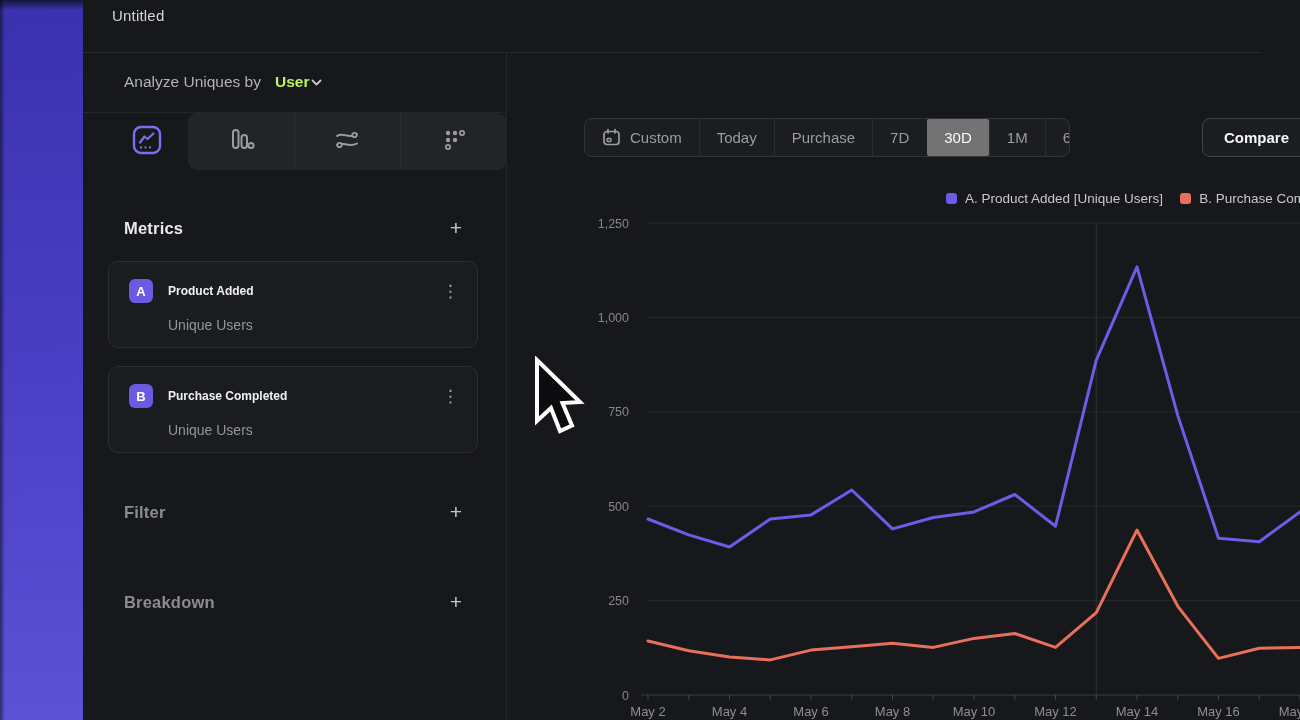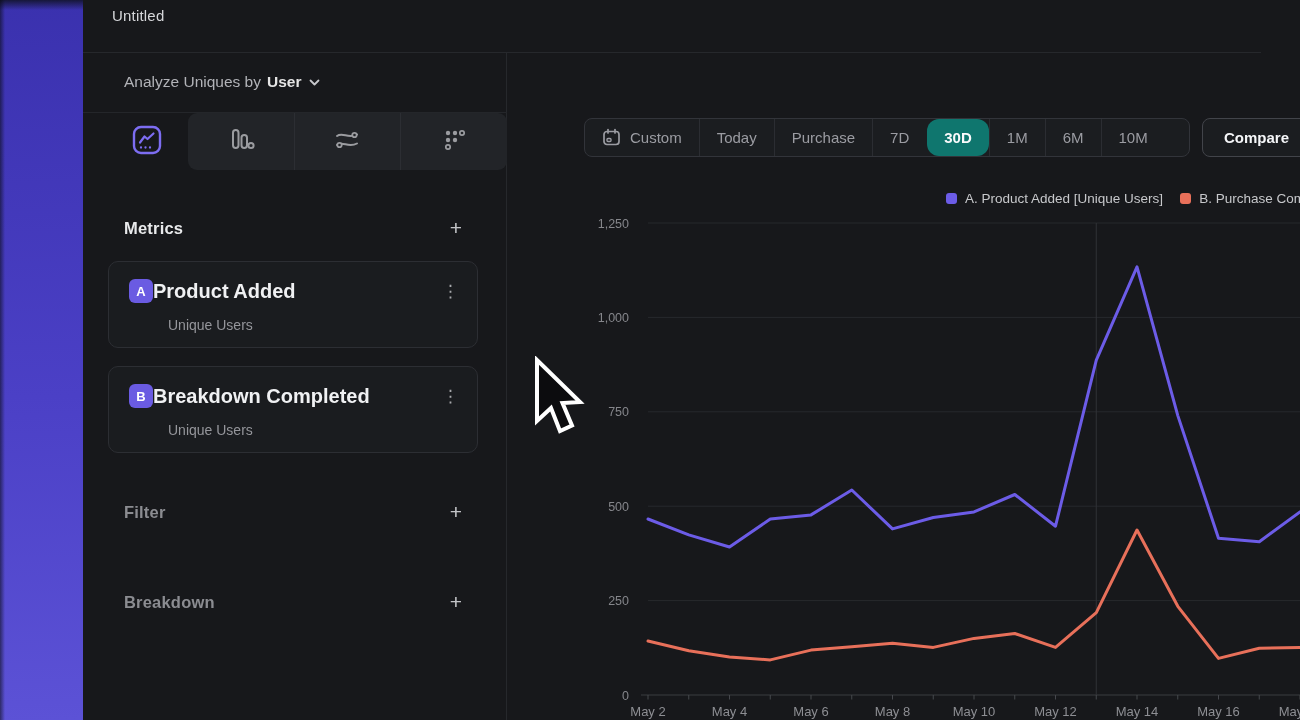--- a/index.html
+++ b/index.html
@@ -33,25 +33,25 @@
     position:absolute; left:29px; top:7px;
     font-size:15px; color:#d6d7da; letter-spacing:.2px;
   }
   
   .sidebar {
     position:absolute; left:83px; top:53px; width:424px; height:667px;
     border-right:1px solid #26282c;
   }
   .analyze-row {
     position:absolute; left:41px; top:17px; height:24px;
-    display:flex; align-items:center; gap:6px;
+    display:flex; align-items:center; gap:0;
     font-size:15.5px;
   }
   .analyze-row .lbl { color:#b2b3b8; }
-  .analyze-row .val { color:#e5e5e5; font-weight:700; margin-left:0; }
+  .analyze-row .val { color:#bef264; font-weight:700; margin-left:14px; }
   .analyze-row .chev { display:flex; align-items:center; margin-left:2px; }
   .sidebar .tabbar-divider {
     position:absolute; left:0; top:59px; width:424px; height:1px; background:#24262a;
   }
   .tabstrip-bg {
     position:absolute; left:105px; top:60px; width:319px; height:57px;
     background:#222428; border-radius:9px;
   }
   .tabstrip-bg .sep { position:absolute; top:0; width:1px; height:57px; background:#2c2e33; }
   .tab-btn {
@@ -78,43 +78,43 @@
   }
   .metric-card .row1 {
     position:absolute; left:20px; top:16px; right:14px; height:26px;
     display:flex; align-items:center;
   }
   .metric-badge {
     width:24px; height:24px; border-radius:6px; background:#6a5be2;
     color:#fff; font-size:13px; font-weight:700;
     display:flex; align-items:center; justify-content:center; flex:0 0 auto;
   }
-  .metric-name { font-size:20px; font-weight:700; color:#f0f1f3; flex:1 1 auto; }
+  .metric-name { margin-left:15px; font-size:12px; font-weight:700; color:#f0f1f3; flex:1 1 auto; }
   .kebab-btn {
     background:none; border:none; color:#a7a8ac; font-size:17px; line-height:17px;
     cursor:pointer; padding:0 4px; letter-spacing:0;
   }
   .metric-sub { position:absolute; left:59px; top:55px; font-size:14px; color:#95969b; }
   
   .main { position:absolute; left:508px; top:0; width:792px; height:720px; }
   .range-bar {
-    position:absolute; left:76px; top:118px; height:39px; width:606px;
+    position:absolute; left:76px; top:118px; height:39px; width:486px;
     display:flex; align-items:stretch;
     background:#1b1d20; border:1px solid #32343a; border-radius:8px;
     overflow:hidden;
   }
   .range-seg {
     background:none; border:none; color:#9b9ca2; font-size:15px;
     font-family:inherit; padding:0 17px; cursor:pointer; white-space:nowrap;
     display:flex; align-items:center; gap:9px;
     border-left:1px solid #2b2d32;
   }
   .range-seg:first-child { border-left:none; }
   .range-seg.sel {
-    background:#0f766e; color:#fafafb; font-weight:700; border-radius:12px;
+    background:#737373; color:#fafafb; font-weight:400; border-radius:2px;
     border-left:none; margin:0 0 0 1px;
   }
   .compare-btn {
     position:absolute; left:694px; top:118px; height:39px; width:132px;
     background:#1b1d20; border:1px solid #42444a; border-radius:8px;
     color:#f5f6f8; font-size:15px; font-weight:700; font-family:inherit;
     text-align:left; padding:0 0 0 21px; cursor:pointer;
   }
   .legend {
     position:absolute; left:438px; top:190px; height:16px;
@@ -207,21 +207,21 @@
       <span class="metric-badge">A</span>
       <span class="metric-name">Product Added</span>
       <button class="kebab-btn">⋮</button>
     </div>
     <span class="metric-sub">Unique Users</span>
   </div>
 
   <div class="metric-card" style="top:313px">
     <div class="row1">
       <span class="metric-badge">B</span>
-      <span class="metric-name">Breakdown Completed</span>
+      <span class="metric-name">Purchase Completed</span>
       <button class="kebab-btn">⋮</button>
     </div>
     <span class="metric-sub">Unique Users</span>
   </div>
 
   <div class="section-row" style="top:447px">
     <span class="head dim">Filter</span>
     <button class="plus-btn">+</button>
   </div>
 

